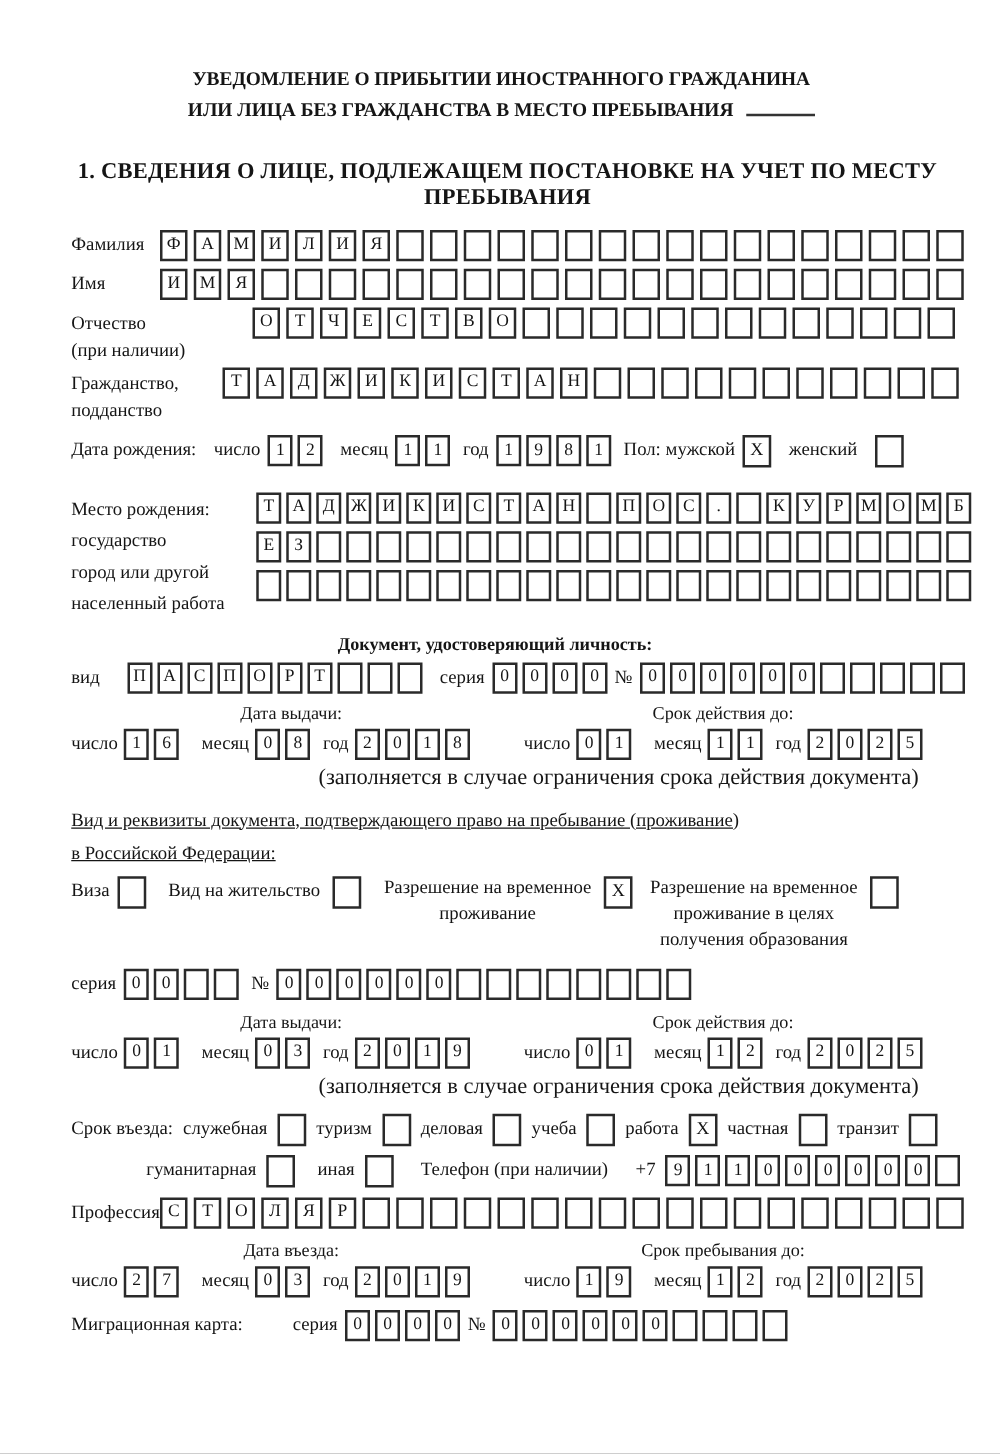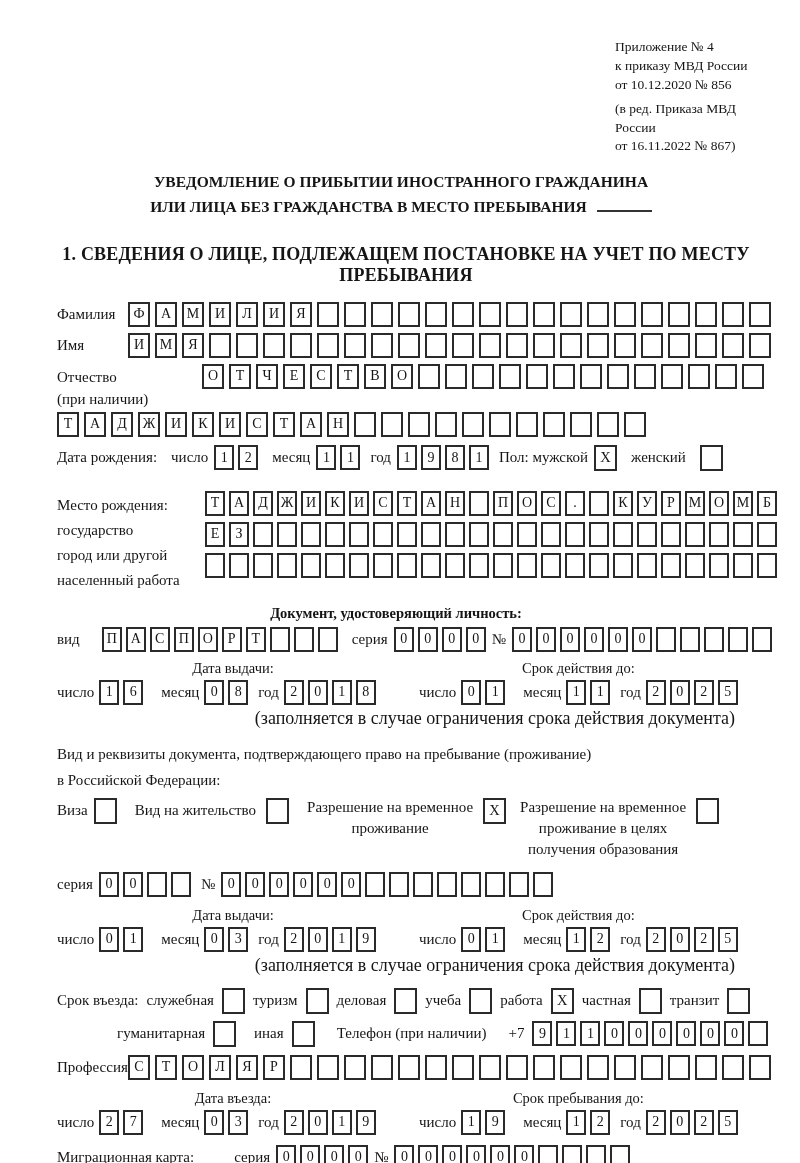--- a/index.html
+++ b/index.html
@@ -40,38 +40,30 @@
 
   .dates-duo{display:flex;margin-top:10px;}
   .date-col{display:flex;flex-direction:column;}
   .date-col.leftc{flex:0 0 352px;justify-content:flex-end;}
   .date-col.rightc{flex:0 0 auto;margin-left:10px;}
   .date-head{text-align:center;font-size:14.5px;margin-bottom:3px;}
   .date-line{display:flex;align-items:center;}
   .dlabel{flex:0 0 auto;margin-right:5px;}
   .validity-note{text-align:right;font-size:18px;margin:3px 40px 0 0;}
 
-  .plain{margin-top:12px;line-height:26px;}
+  .plain{margin-top:12px;line-height:26px;text-decoration:underline;}
   .perm-row{display:flex;align-items:flex-start;margin-top:4px;}
   .perm-block{text-align:center;line-height:21px;flex:0 0 auto;}
   .perm-row .ckbox{margin-top:1px;}
 </style>
 </head>
 <body>
 
 <div class="page">
 
-  <div class="appendix">
-    <div>Приложение № 4</div>
-    <div>к приказу МВД России</div>
-    <div>от 10.12.2020 № 856</div>
-    <div class="agap"></div>
-    <div>(в ред. Приказа МВД России</div>
-    <div>от 16.11.2022 № 867)</div>
-  </div>
 
 
   <div class="title">
     <div>УВЕДОМЛЕНИЕ О ПРИБЫТИИ ИНОСТРАННОГО ГРАЖДАНИНА</div>
     <div>
       <span>ИЛИ ЛИЦА БЕЗ ГРАЖДАНСТВА В МЕСТО ПРЕБЫВАНИЯ</span><span class="blank-line"></span>
     </div>
   </div>
 
   <div class="sec-heading">1. СВЕДЕНИЯ О ЛИЦЕ, ПОДЛЕЖАЩЕМ ПОСТАНОВКЕ НА УЧЕТ ПО МЕСТУ ПРЕБЫВАНИЯ</div>
@@ -160,20 +152,24 @@
         <span class="cbox"></span>
         <span class="cbox"></span>
         <span class="cbox"></span>
         <span class="cbox"></span>
         <span class="cbox"></span>
         <span class="cbox"></span>
       </span>
   </div>
 
   <div class="frow" style="margin-top:2px;">
+    <span class="stack w121">
+      <span>Гражданство,</span>
+      <span>подданство</span>
+    </span>
     <span class="boxes">
         <span class="cbox">Т</span>
         <span class="cbox">А</span>
         <span class="cbox">Д</span>
         <span class="cbox">Ж</span>
         <span class="cbox">И</span>
         <span class="cbox">К</span>
         <span class="cbox">И</span>
         <span class="cbox">С</span>
         <span class="cbox">Т</span>

